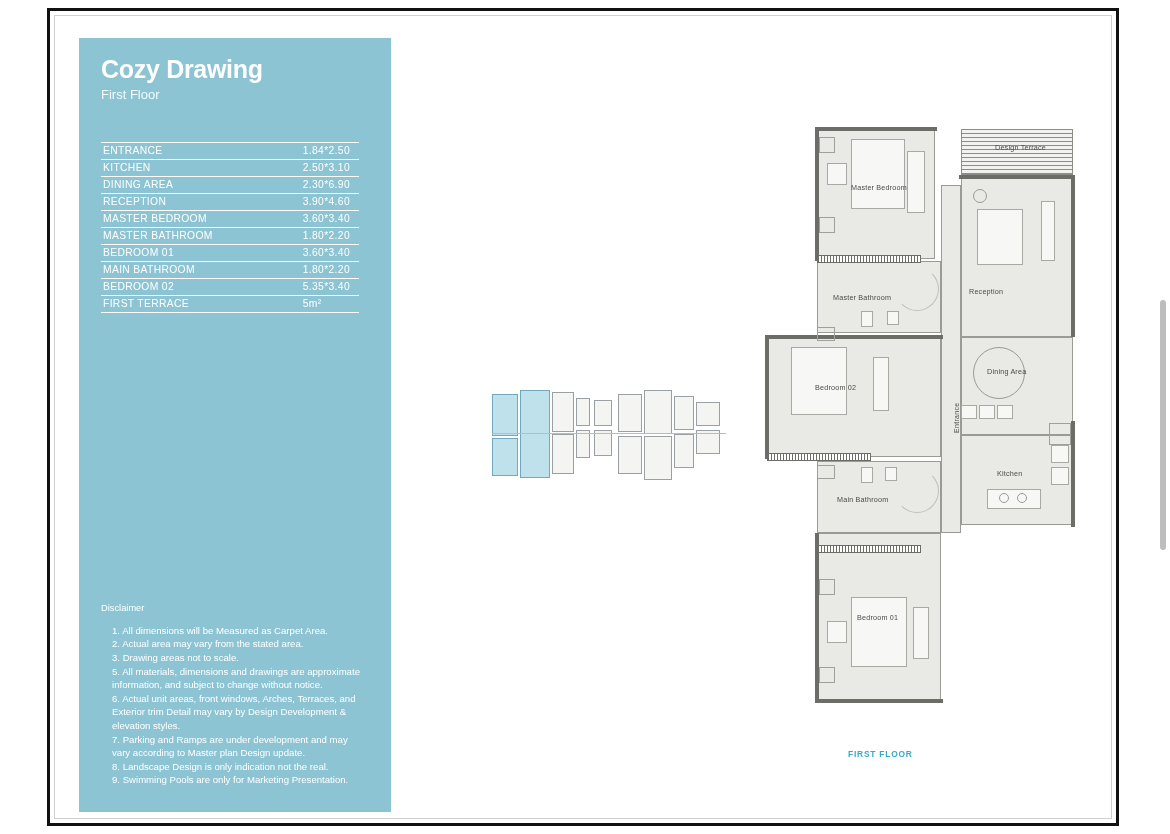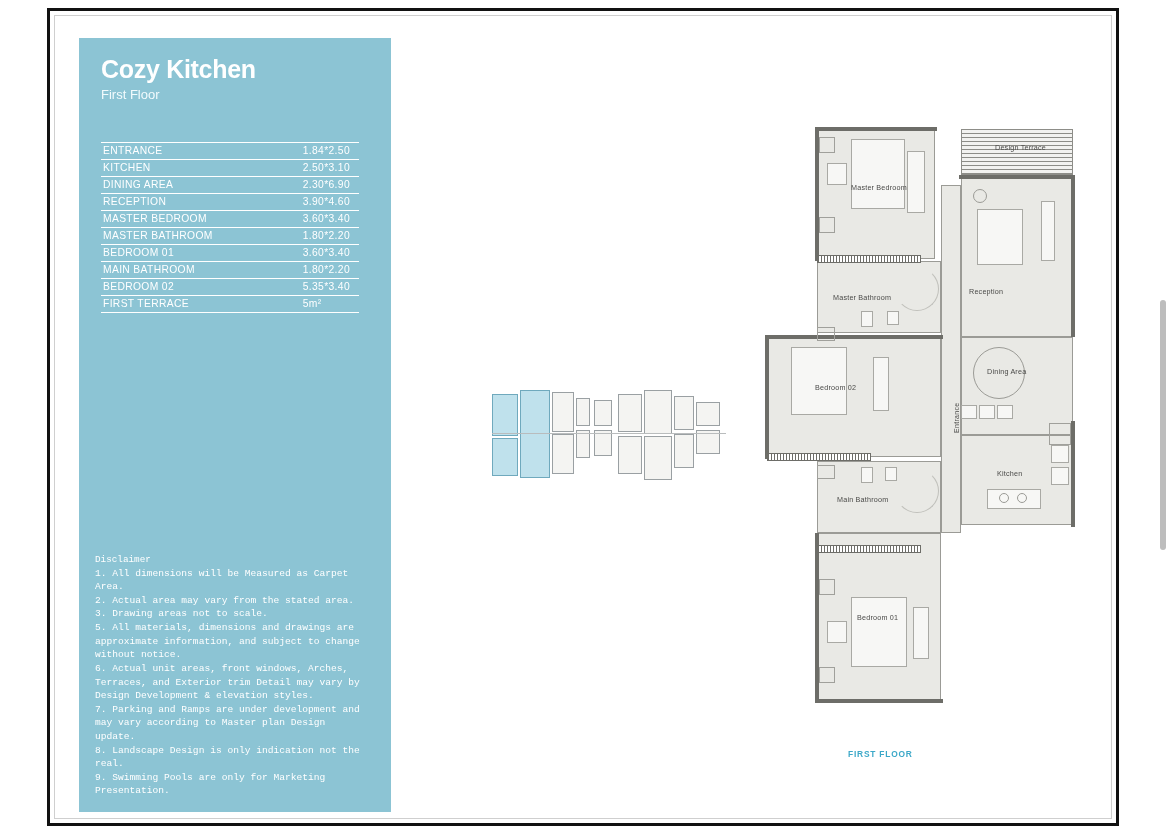--- a/index.html
+++ b/index.html
@@ -102,35 +102,34 @@
     white-space: nowrap;
   }
   .schedule td.dim {
     width: 100px;
     padding-left: 88px;
   }
 
   
   .disclaimer {
     position: absolute;
-    left: 16px;
+    left: 22px;
     bottom: 14px;
     width: 272px;
-    font-family: Liberation Mono, monospace;
   }
   .disclaimer h4 {
     font-size: 9.3px;
     font-weight: normal;
     margin: 0 0 2px 0;
     color: #ffffff;
   }
   .disclaimer p {
     font-size: 9.6px;
     line-height: 1.42;
-    margin: 0;
+    margin: 11px;
     color: #ffffff;
   }
 
   
   .keyplan {
     position: absolute;
     left: 437px; top: 370px;
     width: 234px; height: 102px;
   }
   .kp-block {
@@ -229,21 +228,21 @@
 </head>
 <body>
 
 <div id="page-root">
 
   <div class="doc-frame">
     <div class="doc-inner">
 
       <div class="info-panel">
 
-        <div class="title">Cozy Kitchen</div>
+        <div class="title">Cozy Drawing</div>
         <div class="subtitle">First Floor</div>
 
         <table class="schedule">
           <tbody>
             <tr>
               <td>ENTRANCE</td>
               <td class="dim">1.84*2.50</td>
             </tr>
             <tr>
               <td>KITCHEN</td>

